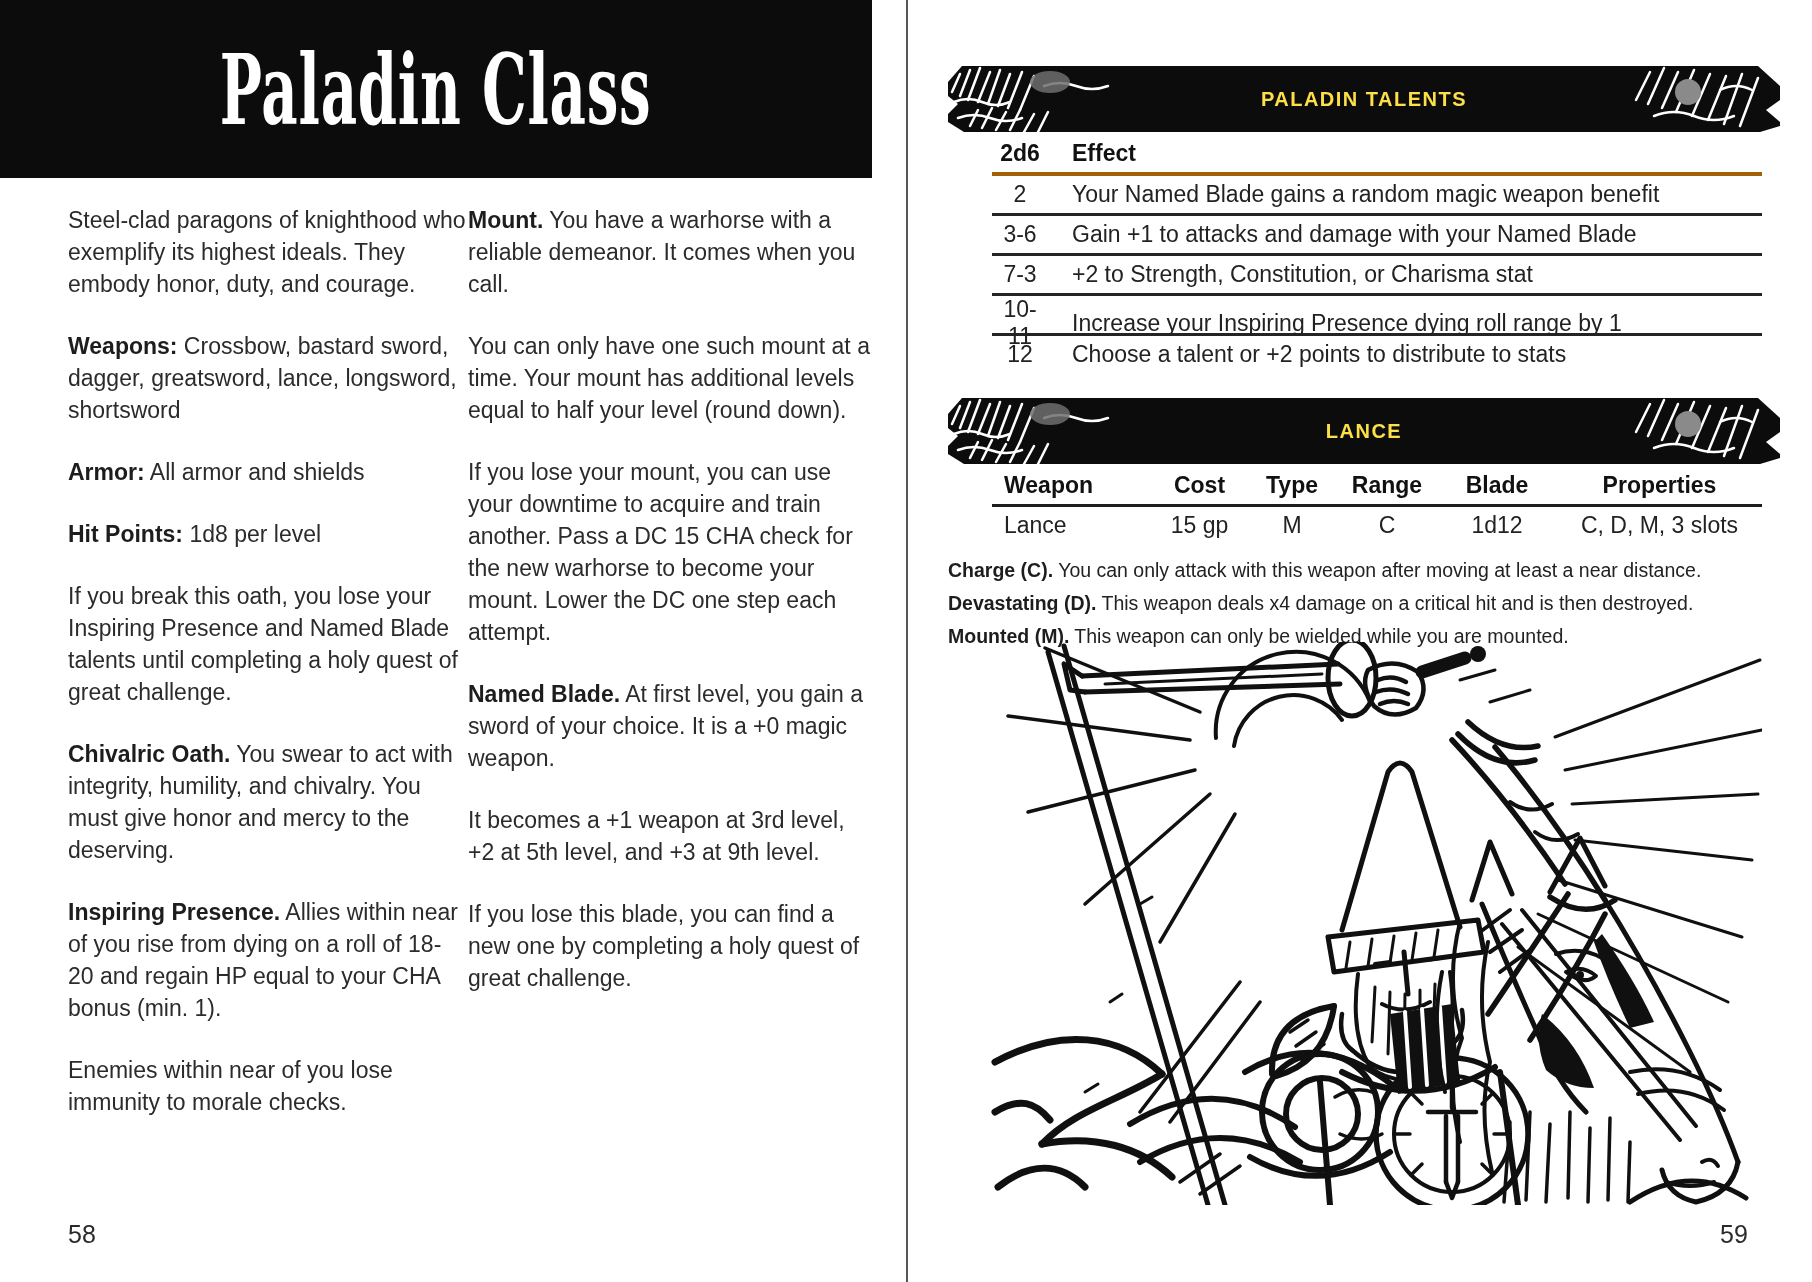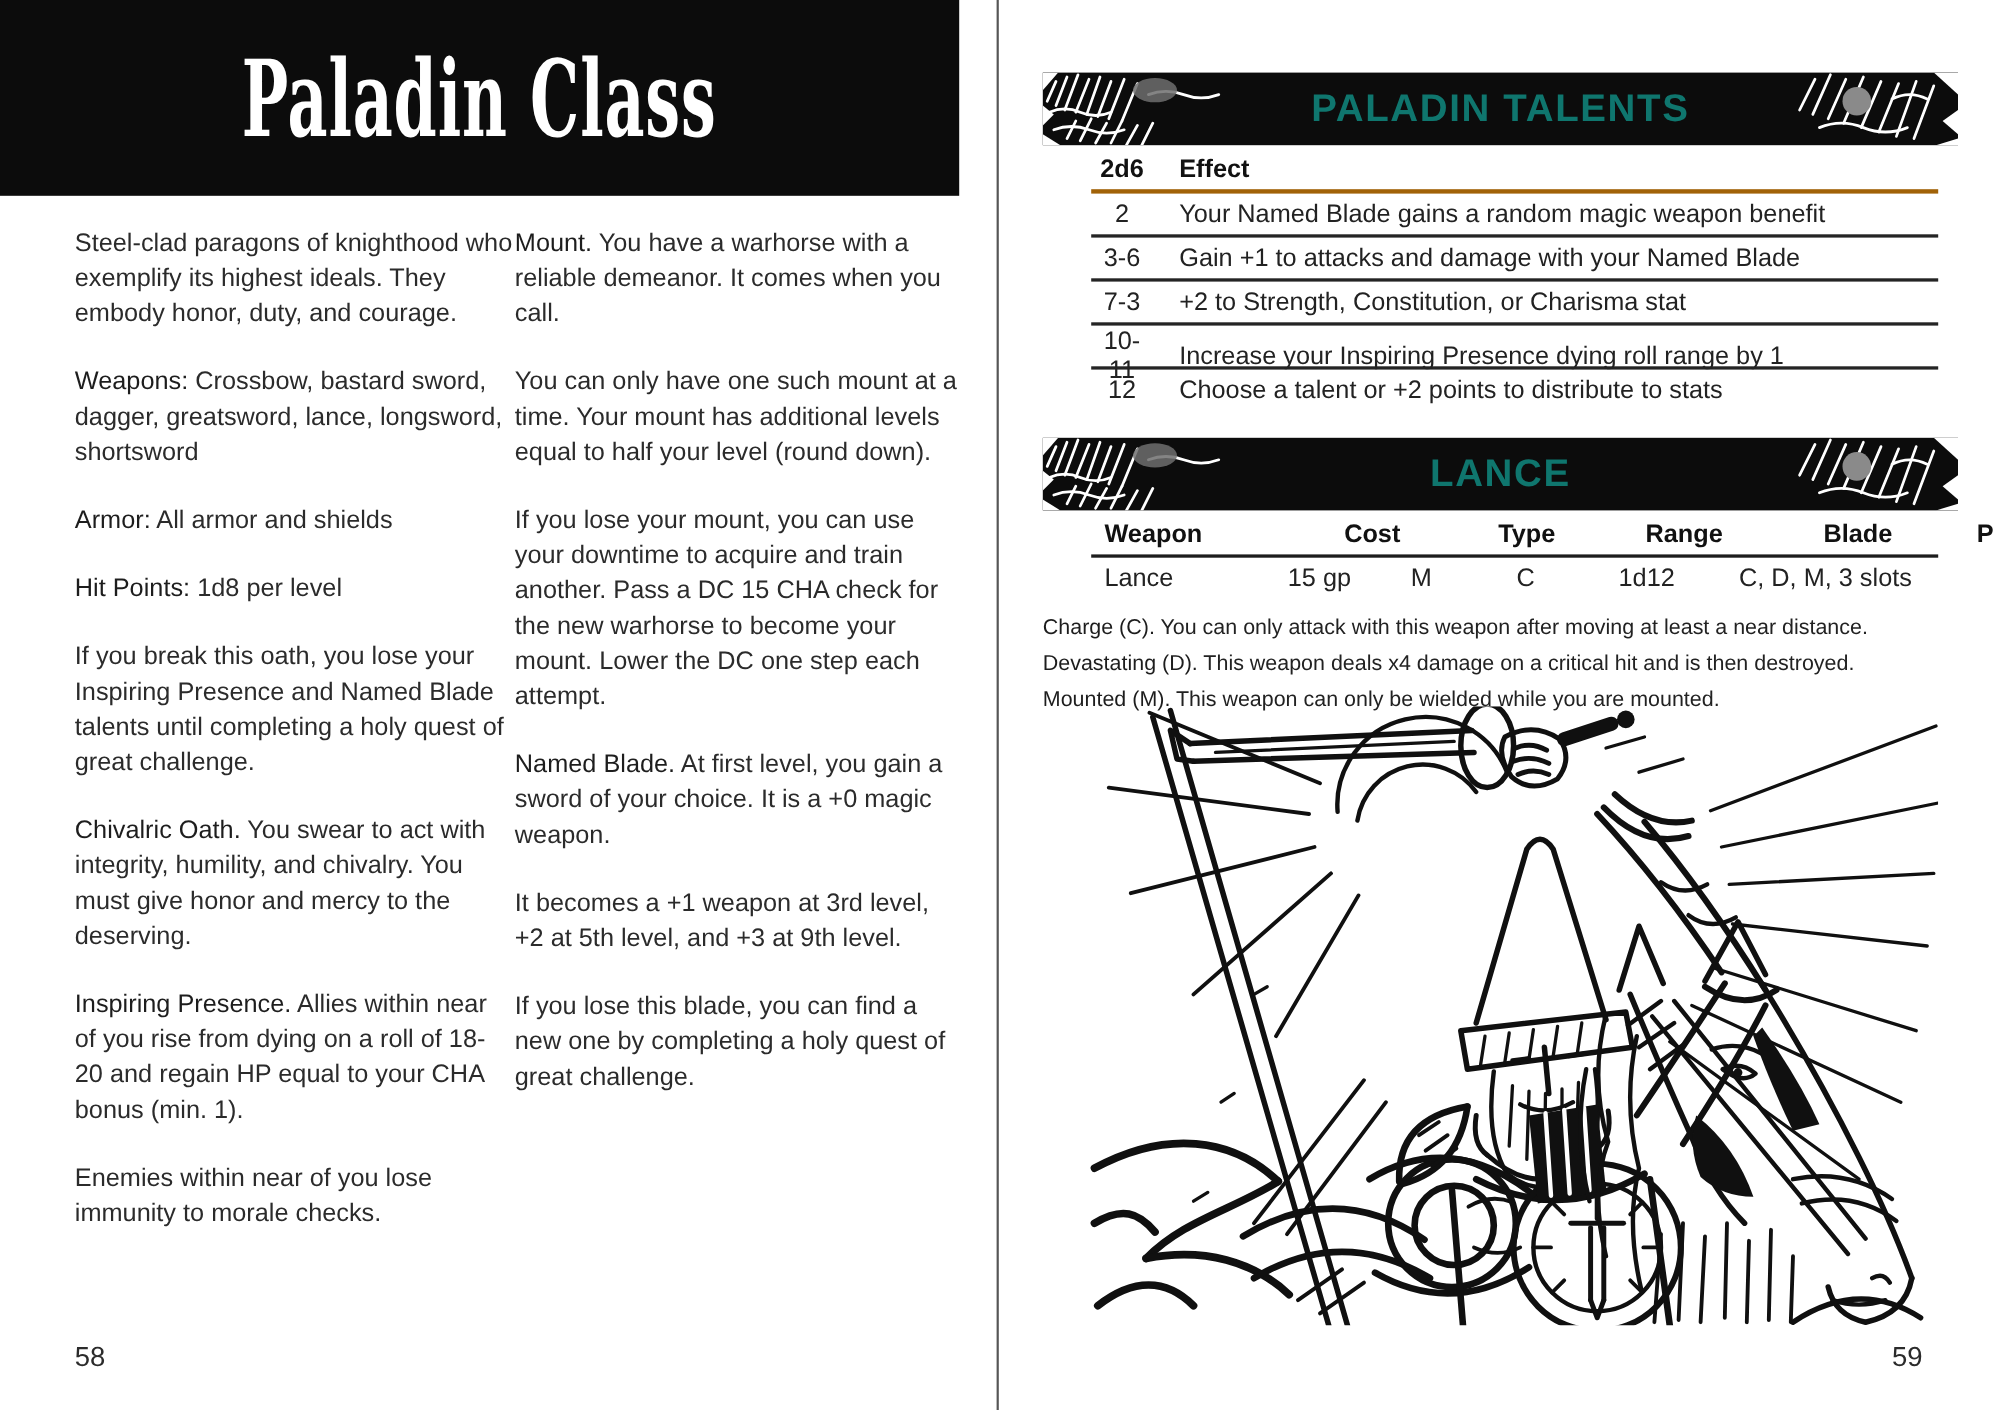--- a/index.html
+++ b/index.html
@@ -16,33 +16,33 @@
   .title-banner h1{
     margin:0;color:#fff;font-family:"DejaVu Serif",serif;font-weight:700;
     font-size:72px;letter-spacing:1px;transform:scale(0.78,1.34);white-space:nowrap;
   }
   .page-divider{position:absolute;left:906px;top:0;width:2px;height:1282px;background:#565656;z-index:6;}
   .col{position:absolute;top:204px;font-size:23px;line-height:32px;color:#2b2b2b;}
   .col1{left:68px;width:398px;}
   .col2{left:468px;width:408px;}
   .col p{margin:0 0 30px 0;}
   .col p.italic{}
-  b{font-weight:400;color:#1d1d1d;}
+  b{font-weight:700;color:#1d1d1d;}
   .pageno{position:absolute;font-size:25px;color:#2b2b2b;}
   .pageno-left{left:68px;top:1220px;}
   .pageno-right{left:1720px;top:1220px;}
   
   .table-block{position:absolute;left:948px;width:832px;}
   .talents{top:66px;}
   .lance{top:398px;}
   .black-banner{
     position:relative;height:66px;background:#0c0c0c;overflow:hidden;
     display:flex;align-items:center;justify-content:center;
   }
-  .banner-title{color:#0f766e;font-weight:700;font-size:35px;letter-spacing:1.5px;z-index:2;}
+  .banner-title{color:#fde047;font-weight:700;font-size:20px;letter-spacing:1.5px;z-index:2;}
   .edge-svg{position:absolute;top:0;height:66px;z-index:1;}
   .edge-left{left:0;}
   .edge-right{right:0;}
   
   .ttable{margin-left:44px;width:770px;margin-top:2px;}
   .trow{
     display:grid;grid-template-columns:56px 1fr;column-gap:24px;align-items:center;
     height:37px;border-bottom:3px solid #242424;font-size:23px;color:#222;
   }
   .trow .roll{text-align:center;}
@@ -50,21 +50,21 @@
   .thead span{font-weight:700;color:#111;}
   .tbody .trow:last-child{border-bottom:none;}
   
   .ltable{margin-left:44px;width:770px;margin-top:2px;}
   .lrow{
     display:grid;grid-template-columns:160px 95px 90px 100px 120px 1fr;
     align-items:center;height:37px;font-size:23px;color:#222;
   }
   .lrow span{text-align:center;}
   .lrow span:first-child{text-align:left;padding-left:12px;}
-  .lhead{border-bottom:3px solid #1d1d1d;height:38px;gap:48px;}
+  .lhead{border-bottom:3px solid #1d1d1d;height:38px;}
   .lhead span{font-weight:700;color:#111;}
   
   .notes{position:absolute;left:948px;top:554px;width:832px;font-size:19.5px;line-height:33px;color:#222;}
   .notes p{margin:0;}
   
   .illustration{position:absolute;left:990px;top:642px;width:772px;height:563px;margin:0;overflow:hidden;}
   .illustration svg{display:block;}
 </style>
 </head>
 <body>

